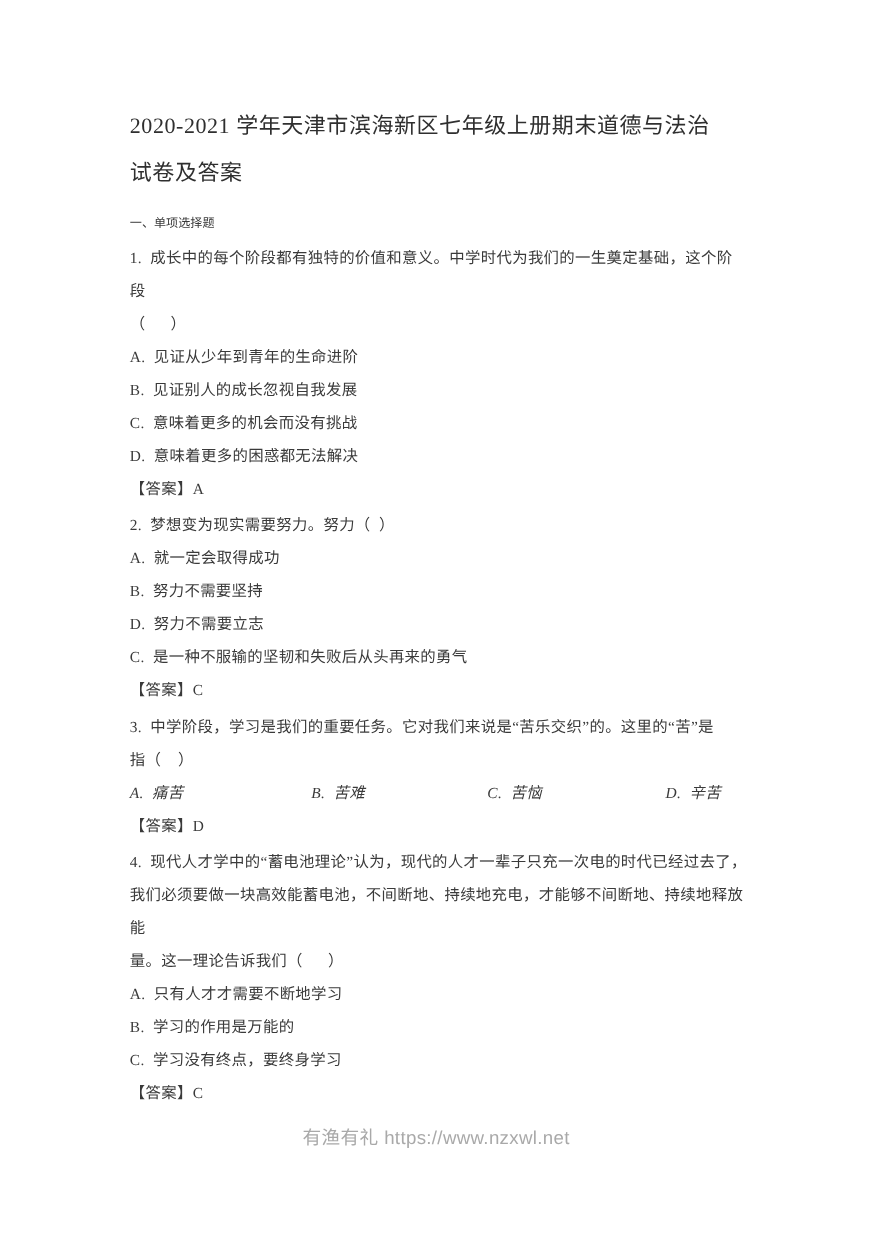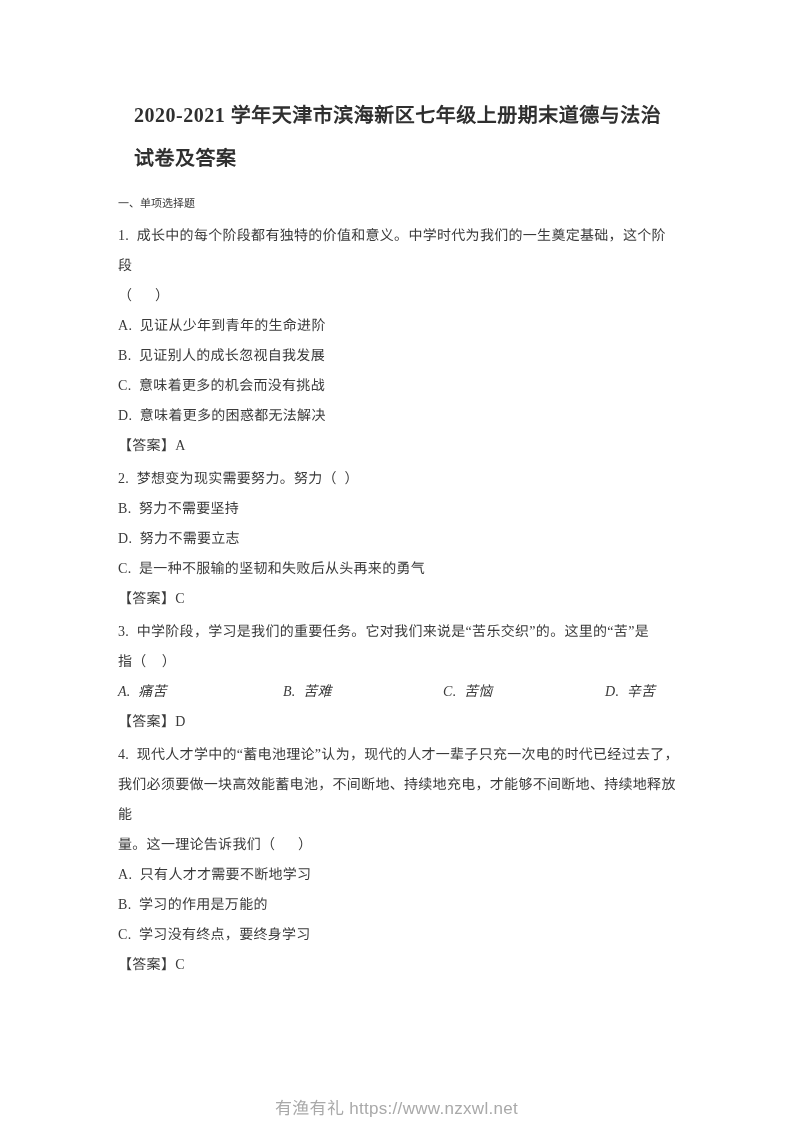--- a/index.html
+++ b/index.html
@@ -15,22 +15,22 @@
     overflow: hidden;
     font-family: "Liberation Serif", "DejaVu Serif", serif;
   }
   .content {
     position: absolute;
     left: 118px;
     top: 94px;
     width: 562px;
   }
   .title {
-    margin: 0 0 8px 16px;
-    font-weight: 700;
+    margin: 0 0 8px 0;
+    font-weight: 400;
     color: #2f2f2f;
   }
   .title-line {
     display: block;
     font-size: 20px;
     line-height: 43px;
     letter-spacing: 0.5px;
     white-space: pre-wrap;
   }
   .section-heading {
@@ -50,21 +50,21 @@
     white-space: pre-wrap;
   }
   .options-inline {
     display: grid;
     grid-template-columns: 165px 160px 162px auto;
     font-style: italic;
   }
   .footer {
     position: absolute;
     left: 0;
-    top: 1094px;
+    top: 1020px;
     width: 793px;
     text-align: center;
   }
   .footer-text {
     font-family: "Liberation Sans", "DejaVu Sans", sans-serif;
     font-size: 17px;
     color: #a9a9a9;
     letter-spacing: 0.3px;
   }
 </style>
@@ -86,20 +86,21 @@
             <div class="line">A.  见证从少年到青年的生命进阶</div>
             <div class="line">B.  见证别人的成长忽视自我发展</div>
             <div class="line">C.  意味着更多的机会而没有挑战</div>
             <div class="line">D.  意味着更多的困惑都无法解决</div>
           </div>
           <div class="line">【答案】A</div>
         </div>
         <div class="question">
           <div class="line">2.  梦想变为现实需要努力。努力（  ）</div>
           <div class="options-block">
+            <div class="line">A.  就一定会取得成功</div>
             <div class="line">B.  努力不需要坚持</div>
             <div class="line">D.  努力不需要立志</div>
             <div class="line">C.  是一种不服输的坚韧和失败后从头再来的勇气</div>
           </div>
           <div class="line">【答案】C</div>
         </div>
         <div class="question">
           <div class="line">3.  中学阶段，学习是我们的重要任务。它对我们来说是“苦乐交织”的。这里的“苦”是</div>
           <div class="line">指（    ）</div>
           <div class="options-inline">

